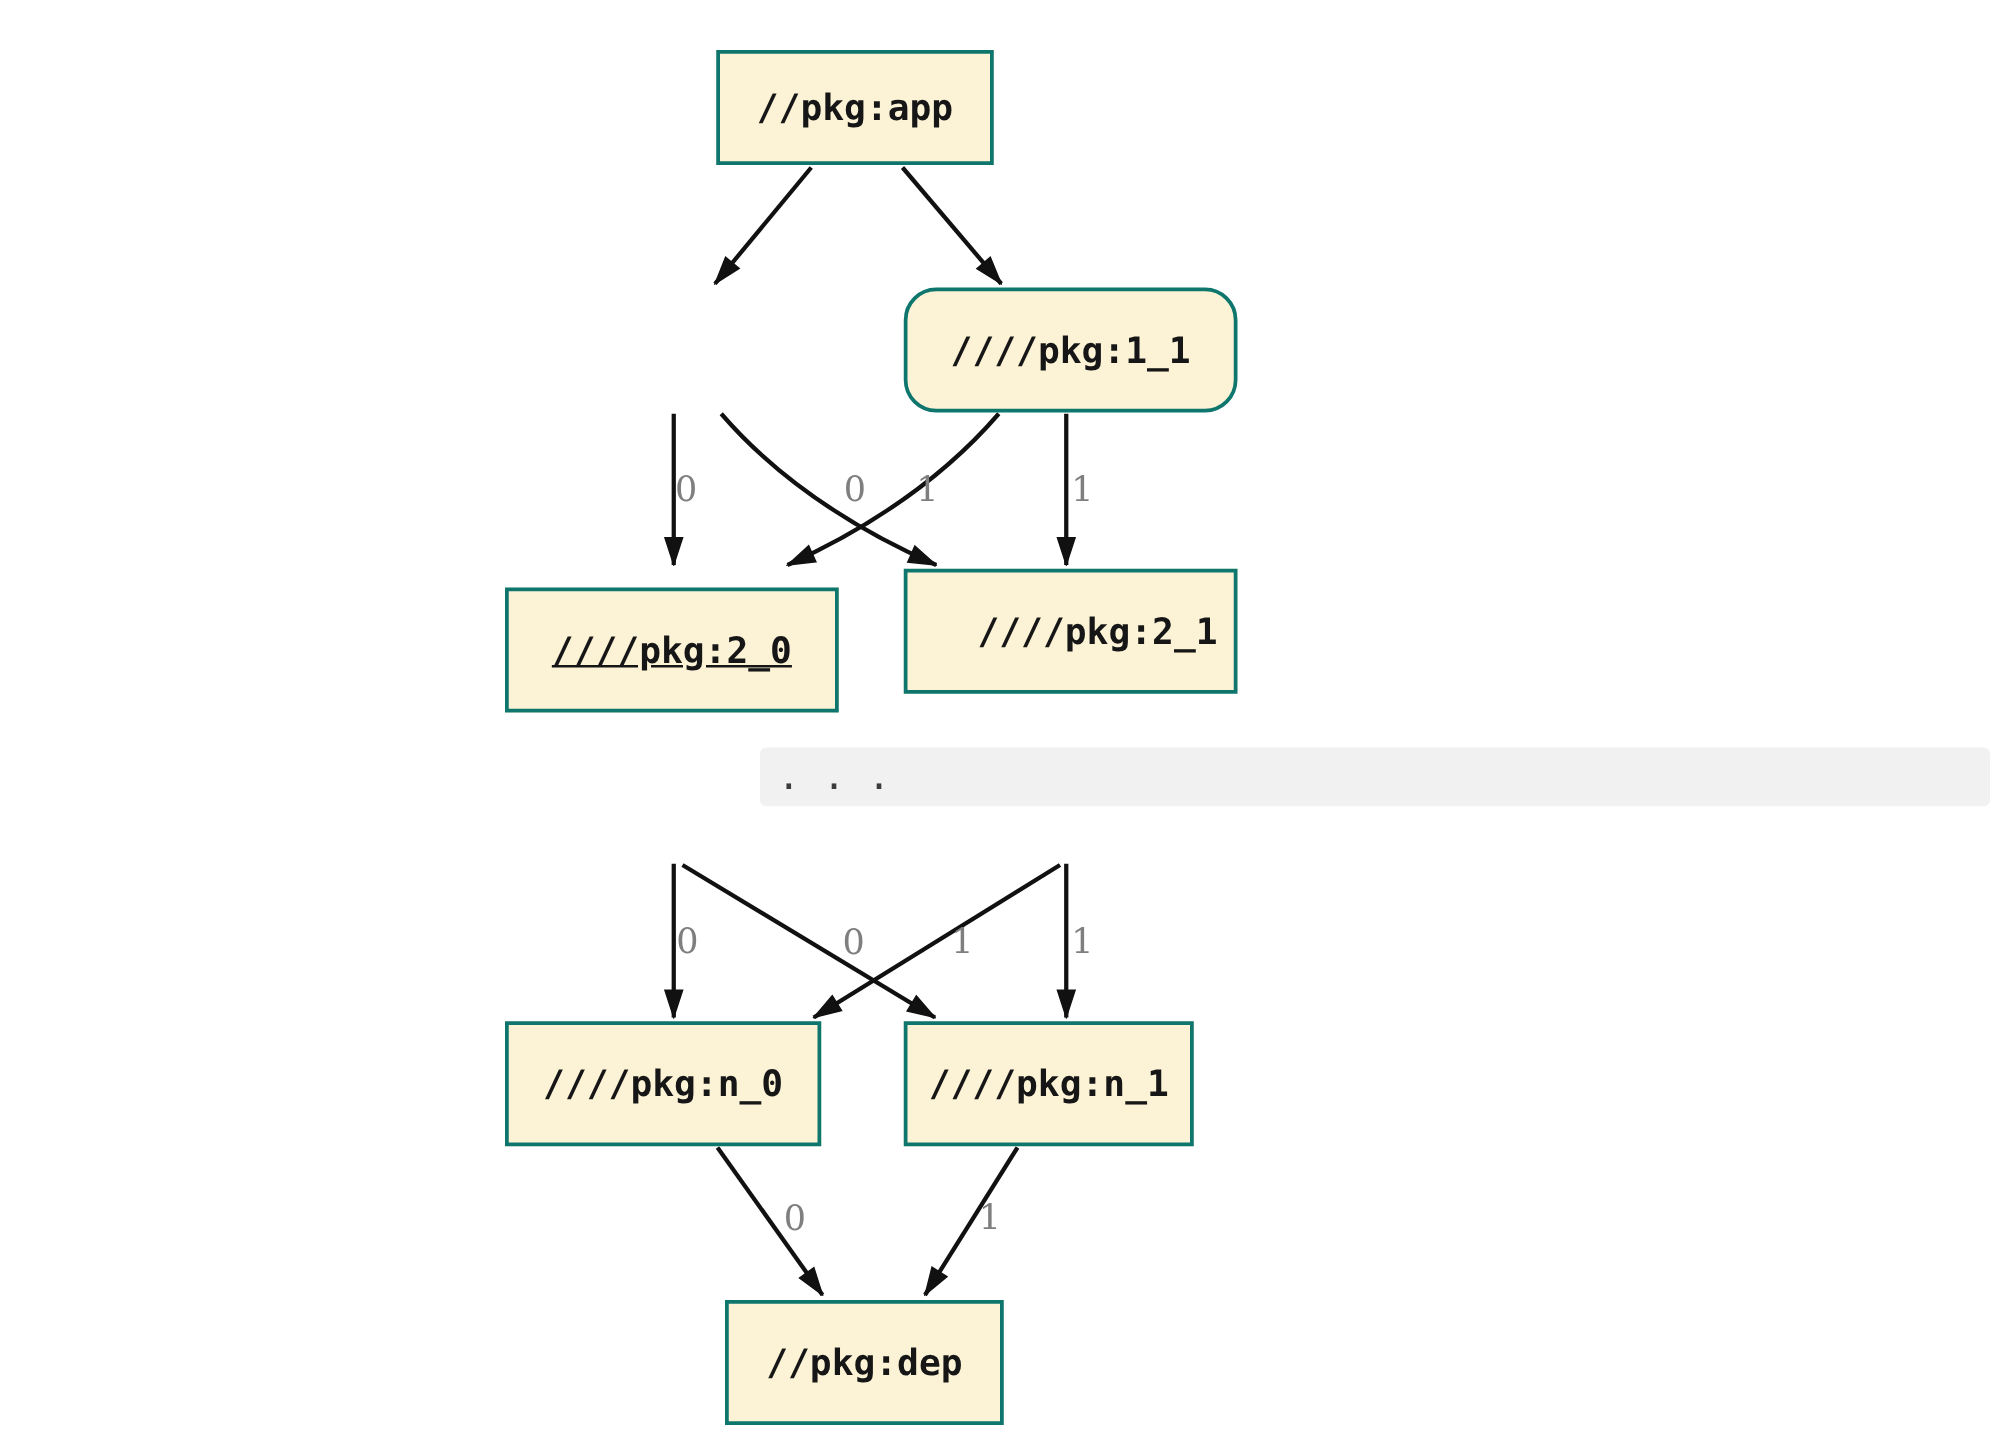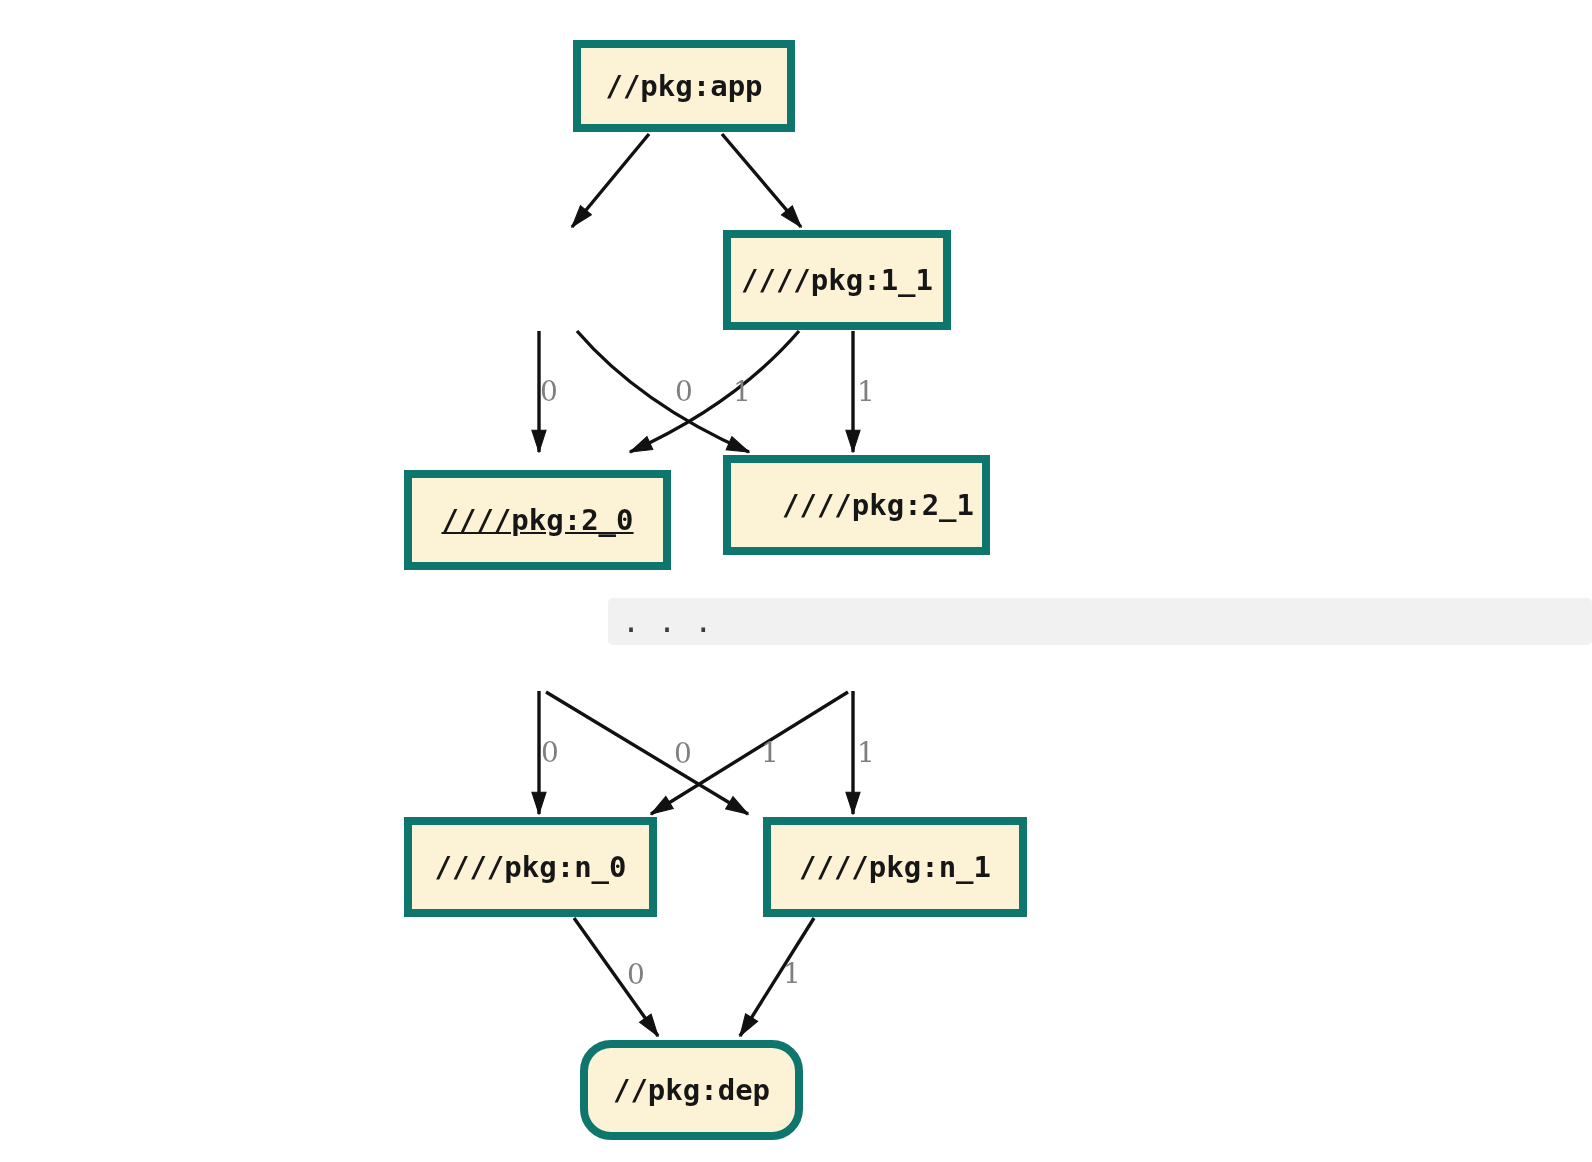--- a/index.html
+++ b/index.html
@@ -14,38 +14,38 @@
   .edge-layer {
     position: absolute;
     left: 0; top: 0;
     width: 1592px; height: 1162px;
     pointer-events: none;
   }
   .node {
     position: absolute;
     box-sizing: border-box;
     background: #fcf3d7;
-    border: 8px solid #0f766e;
+    border: 3px solid #0f766e;
     display: flex;
     align-items: center;
     justify-content: center;
     font-family: "DejaVu Sans Mono", monospace;
     font-weight: bold;
     font-size: 29px;
     color: #161616;
     white-space: nowrap;
   }
   .node-app  { left: 573px; top: 40px;   width: 222px; height: 92px;  }
   .node-1_0  { left: 404px; top: 230px;  width: 267px; height: 100px; }
-  .node-1_1  { left: 723px; top: 230px;  width: 228px; height: 100px; }
+  .node-1_1  { left: 723px; top: 230px;  width: 267px; height: 100px; border-radius: 26px; }
   .node-2_0  { left: 404px; top: 470px;  width: 267px; height: 100px; text-decoration: underline; }
   .node-2_1  { left: 723px; top: 455px;  width: 267px; height: 100px; padding-left: 43px; }
   .node-n_0  { left: 404px; top: 817px;  width: 253px; height: 100px; }
-  .node-n_1  { left: 723px; top: 817px;  width: 264px; height: 100px; margin-left: 40px; }
-  .node-dep  { left: 580px; top: 1040px; width: 223px; height: 100px; border-radius: 31px; }
+  .node-n_1  { left: 723px; top: 817px;  width: 232px; height: 100px; }
+  .node-dep  { left: 580px; top: 1040px; width: 223px; height: 100px; }
   .edge-label {
     position: absolute;
     transform: translate(-50%, -50%);
     font-family: "DejaVu Serif", serif;
     font-size: 28px;
     color: #7f7f7f;
     line-height: 1;
   }
   .separator {
     position: absolute;

